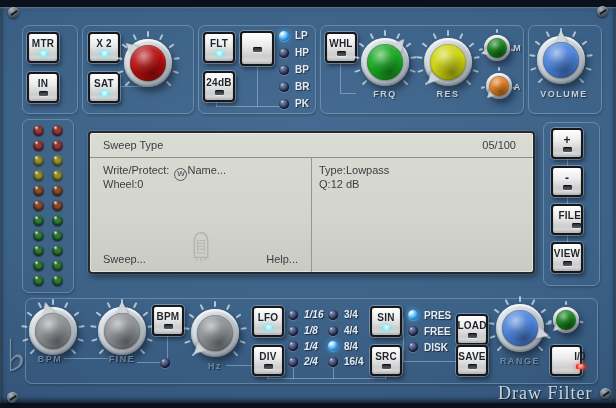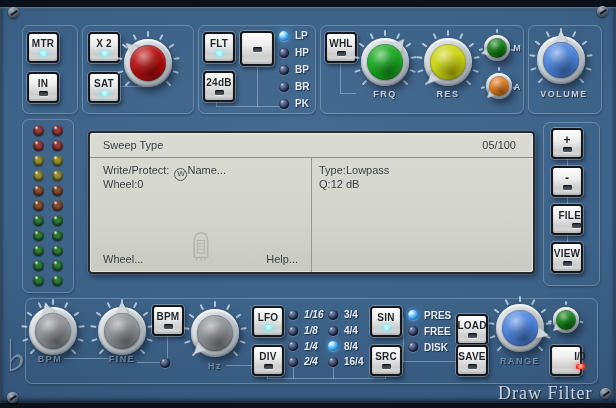--- a/index.html
+++ b/index.html
@@ -423,21 +423,21 @@
         <span>Wheel:</span>
         <span>0</span>
       </div>
       <svg class="tube" width="22" height="42" viewBox="0 0 26 44">
         <path d="M5 15 Q5 4 13 4 Q21 4 21 15 V33 H5 Z" fill="none" stroke="#9a9d93" stroke-width="1.6"></path>
         <rect x="9" y="13" width="8" height="15" fill="none" stroke="#9a9d93" stroke-width="1"></rect>
         <path d="M9 16.5 h8 M9 20 h8 M9 23.5 h8" stroke="#9a9d93" stroke-width="1" fill="none"></path>
         <path d="M8 33 v4 M13 33 v5 M18 33 v4" stroke="#9a9d93" stroke-width="1.4" fill="none"></path>
       </svg>
       <div class="d-foot">
-        <span class="link">Wheel...</span>
+        <span class="link">Sweep...</span>
         <span class="link">Help...</span>
       </div>
     </div>
     <div class="d-divider"></div>
     <div class="d-right">
       <div class="d-row">
         <span>Type:</span>
         <span>Lowpass</span>
       </div>
       <div class="d-row">

